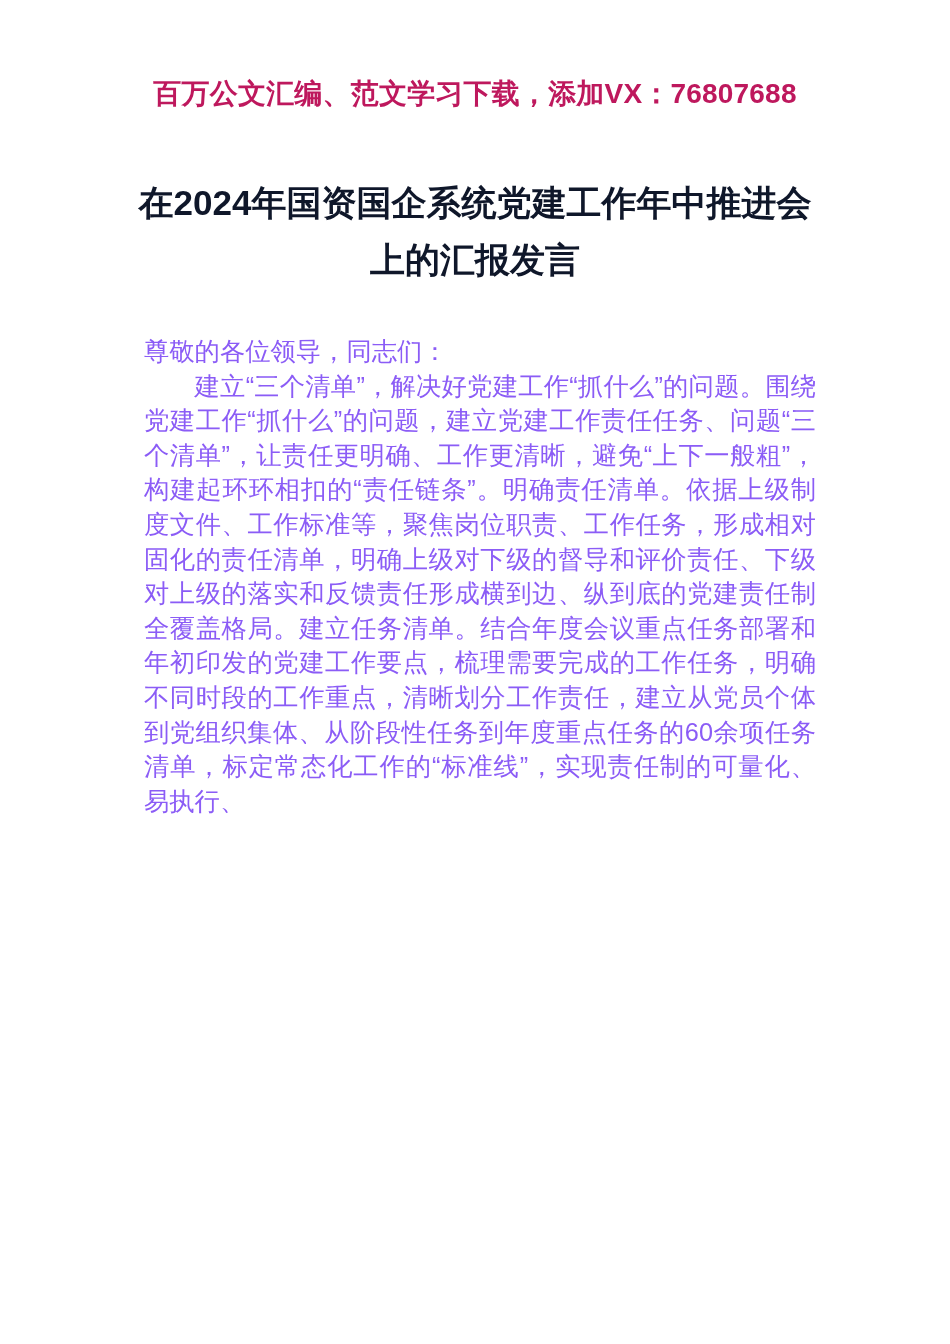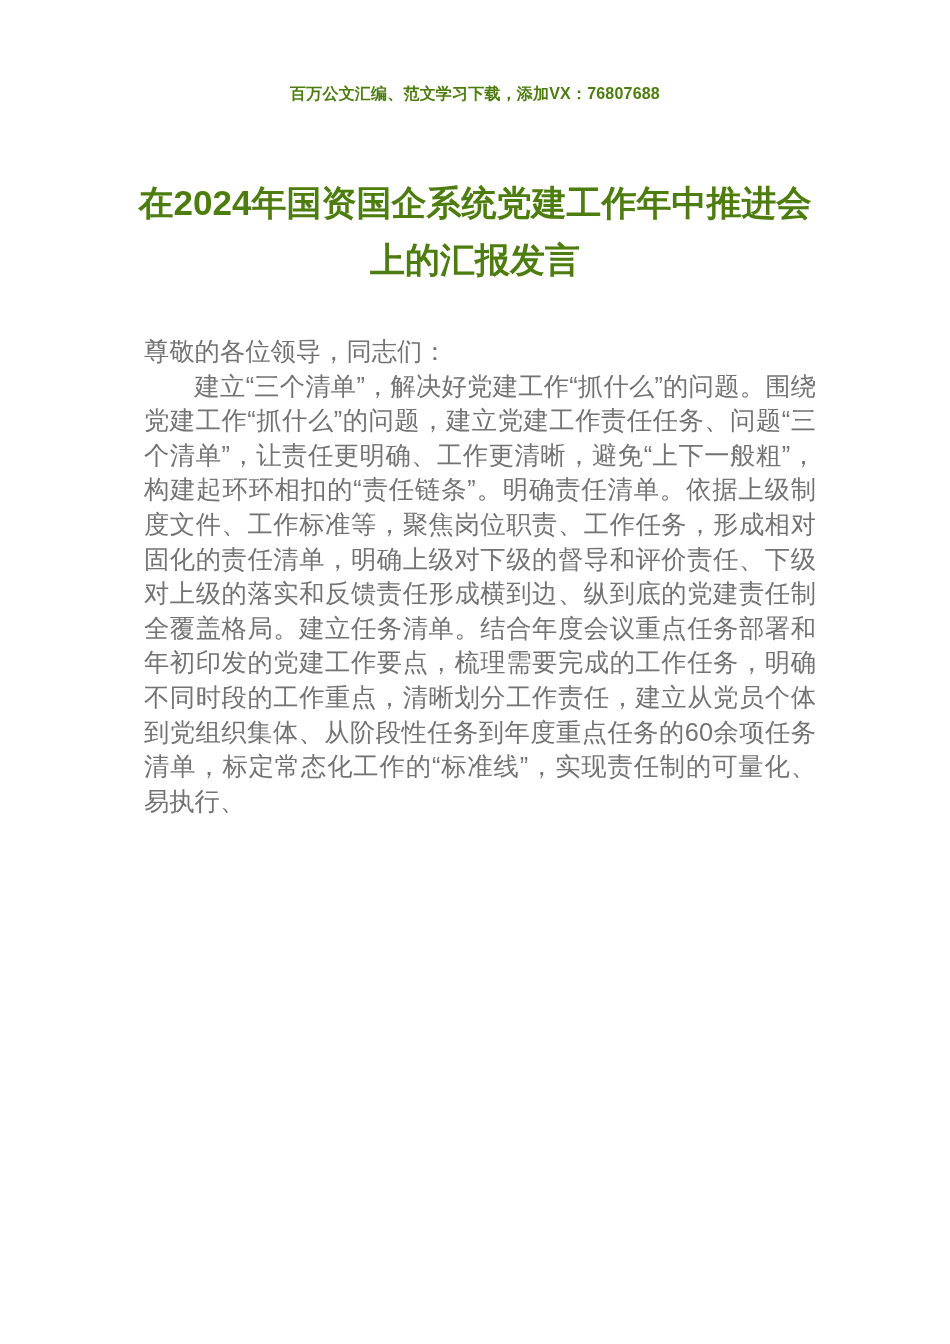--- a/index.html
+++ b/index.html
@@ -24,51 +24,51 @@
     box-sizing: border-box;
   }
 
   
   .promo-header {
     position: absolute;
     top: 78px;
     left: 0;
     width: 950px;
     text-align: center;
-    font-size: 16px;
+    font-size: 28px;
     line-height: 32px;
     font-weight: 600;
     letter-spacing: 0.2px;
-    color: #4d7c0f;
+    color: #be185d;
     white-space: nowrap;
   }
 
   
   .doc-title {
     position: absolute;
     top: 174px;
     left: 135px;
     width: 680px;
     text-align: center;
     font-size: 35px;
     line-height: 57px;
     font-weight: 700;
-    color: #4d7c0f;
+    color: #0f172a;
     letter-spacing: 0px;
   }
 
   
   .body-block {
     position: absolute;
     top: 334px;
     left: 144px;
     width: 672px;
     font-size: 25.3px;
     line-height: 34.6px;
-    color: #737373;
+    color: #8b5cf6;
     text-align: justify;
     text-justify: inter-character;
   }
 
   .para {
     margin: 0;
     padding: 0;
     text-align: justify;
     text-justify: inter-character;
     word-break: break-all;

